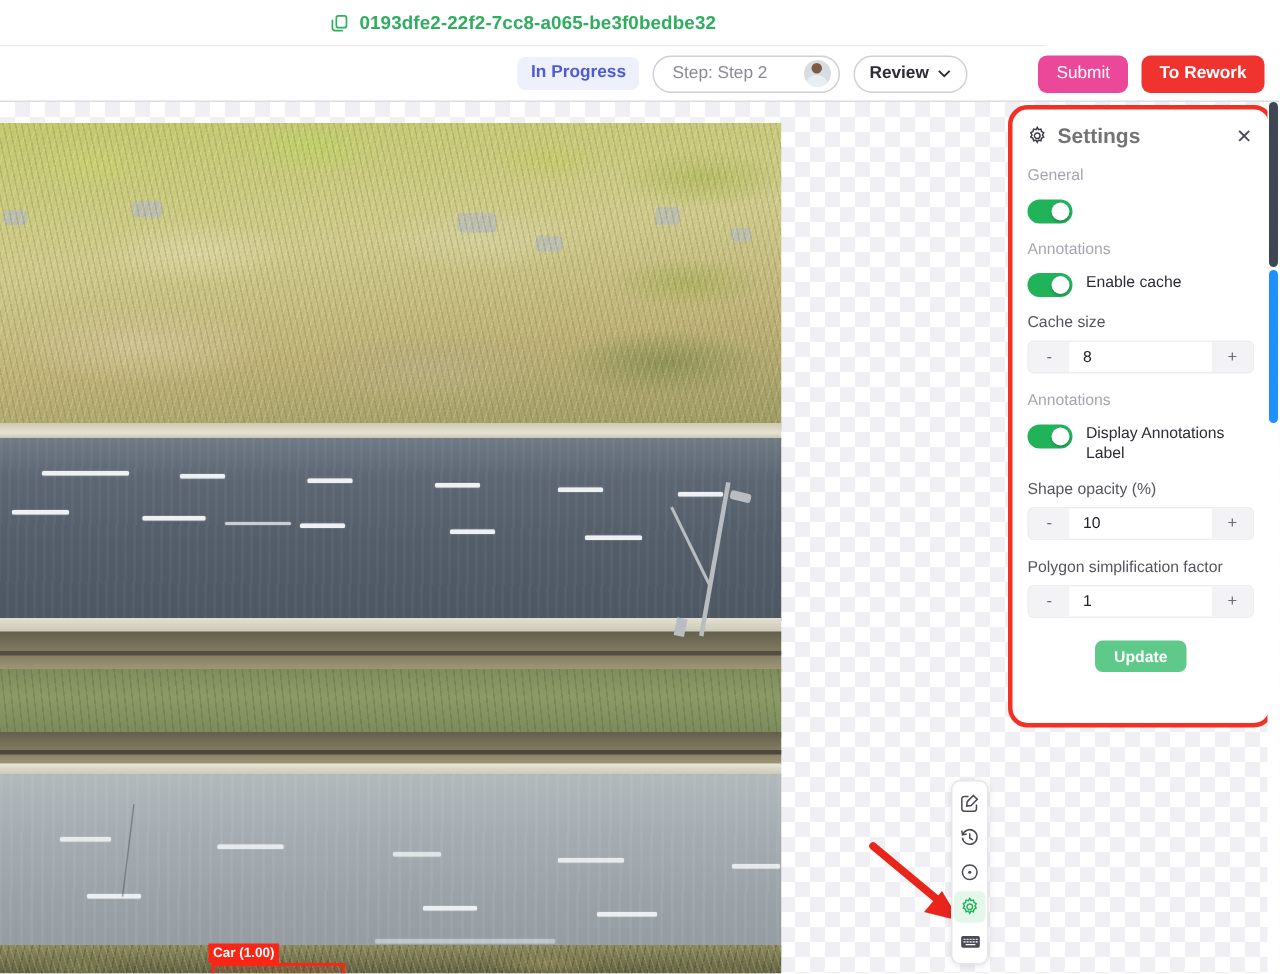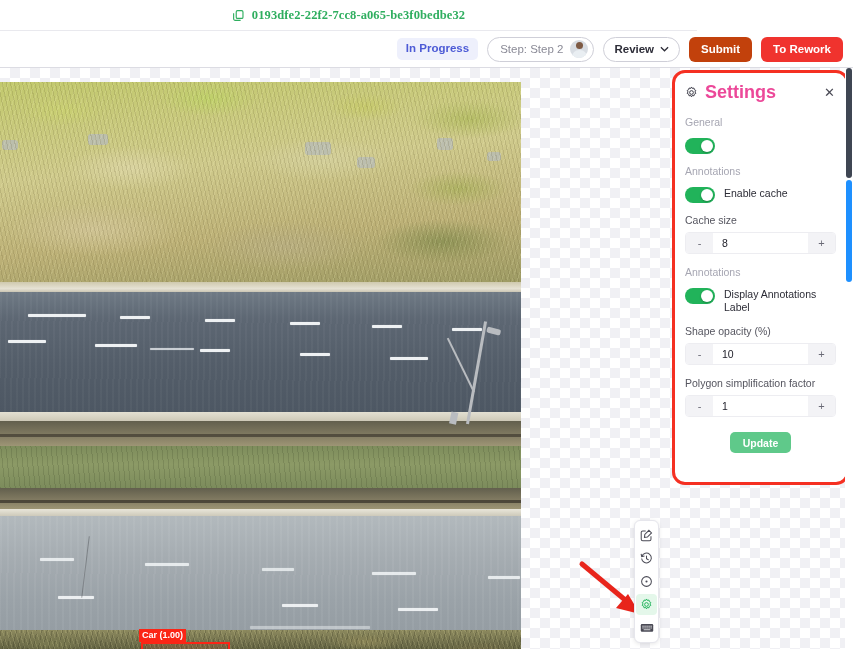--- a/index.html
+++ b/index.html
@@ -10,42 +10,41 @@
     overflow: hidden;
   }
   .app { position: relative; width: 853px; height: 649px; }
 
   
   .header {
     position: absolute; left: 0; top: 0; width: 697px; height: 31px;
     background: #ffffff;
     display: flex; align-items: center; justify-content: center;
     border-bottom: 1px solid #e9e9ee;
-    font-family: Liberation Serif, serif;
   }
   .header-id {
     display: flex; align-items: center; gap: 7px;
     color: #2fae5f; font-size: 12.5px; font-weight: bold;
     letter-spacing: .1px;
   }
   .copy-icon { width: 13px; height: 13px; display: block; }
 
   
   .toolbar {
     position: absolute; left: 0; top: 31px; width: 853px; height: 37px;
     background: #ffffff; border-bottom: 1px solid #dcdce3;
     display: flex; align-items: center; justify-content: flex-end;
     padding-right: 10px; gap: 9px;
   }
   .badge-progress {
     background: #eef0fc; color: #4d5bd6; font-size: 11.5px; font-weight: bold;
     padding: 5px 9px; border-radius: 5px; line-height: 1;
   }
   .step-pill {
-    display: flex; align-items: center; gap: 7px;
+    display: flex; align-items: center; gap: 24px;
     border: 1px solid #cfcfd8; border-radius: 16px;
     padding: 3px 5px 3px 12px; height: 25px;
     color: #8a8a96; font-size: 11.5px; background: #fff;
   }
   .avatar {
     width: 18px; height: 18px; border-radius: 50%;
     background: #d8dde3; overflow: hidden; position: relative; flex: none;
   }
   .avatar .head {
     position: absolute; left: 50%; top: 2px; width: 7px; height: 7px;
@@ -56,23 +55,24 @@
     margin-left: -7.5px; border-radius: 7px 7px 0 0; background: #e9eef2;
   }
   .review-pill {
     display: flex; align-items: center; gap: 6px;
     border: 1px solid #cfcfd8; border-radius: 16px;
     padding: 0 10px; height: 25px;
     color: #2d2d38; font-size: 11.5px; font-weight: bold; background: #fff;
   }
   .chev { width: 9px; height: 6px; display: block; }
   .btn-submit {
-    background: #c2410c; color: #fff; font-size: 11.5px; font-weight: bold;
+    background: #ec4899; color: #fff; font-size: 11.5px; font-weight: normal;
     border: none; border-radius: 6px; height: 25px; padding: 0 12px;
     cursor: pointer;
+    margin-left: 38px;
   }
   .btn-rework {
     background: #f0332e; color: #fff; font-size: 11.5px; font-weight: bold;
     border: none; border-radius: 6px; height: 25px; padding: 0 12px;
     cursor: pointer;
   }
 
   
   .canvas {
     position: absolute; left: 0; top: 68px; width: 853px; height: 581px;
@@ -227,21 +227,21 @@
   }
   .settings {
     position: absolute; left: 673px; top: 71px; width: 175px; height: 413px;
     background: #ffffff; border-radius: 11px;
     z-index: 25; overflow: hidden;
     padding: 11px 12px 0 12px;
   }
   .settings-head {
     display: flex; align-items: center; gap: 7px; margin-bottom: 13px;
   }
-  .settings-title { font-size: 18px; color: #ec4899; font-weight: bold; flex: 1; }
+  .settings-title { font-size: 14px; color: #737373; font-weight: bold; flex: 1; }
   .gear-sm { width: 13px; height: 13px; display: block; color: #3a3a46; }
   .close-x {
     width: 13px; height: 13px; cursor: pointer; color: #4a4a55;
     display: flex; align-items: center; justify-content: center;
     font-size: 13px; line-height: 1;
   }
   .sec-title { font-size: 10.5px; color: #a6a6b2; margin-bottom: 9px; }
   .row { display: flex; align-items: flex-start; gap: 9px; margin-bottom: 11px; }
   .switch {
     width: 30px; height: 16px; border-radius: 9px; position: relative;

